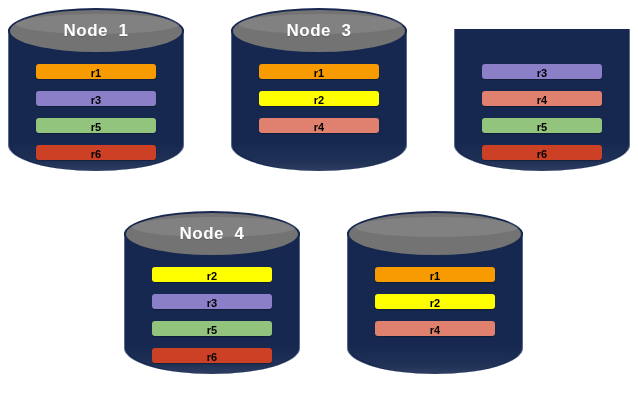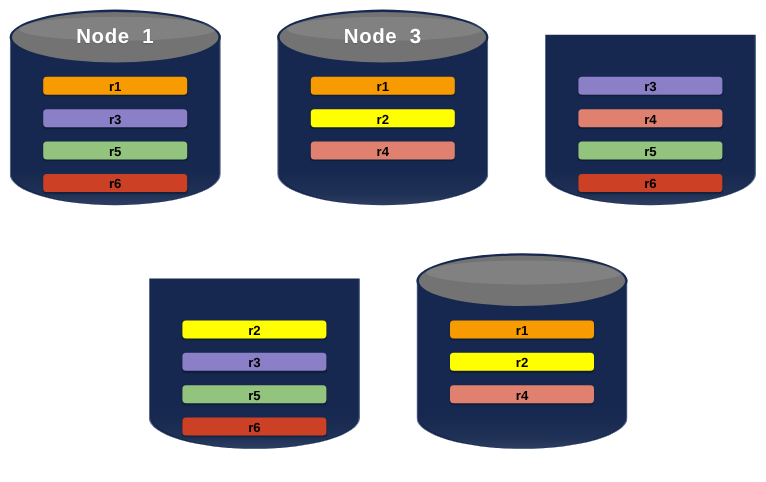--- a/index.html
+++ b/index.html
@@ -190,20 +190,24 @@
         <div class="shard" style="background: rgb(139, 127, 200);">
           <span>r3</span>
         </div>
         <div class="shard" style="background: rgb(147, 196, 125);">
           <span>r5</span>
         </div>
         <div class="shard" style="background: rgb(204, 65, 37);">
           <span>r6</span>
         </div>
       </div>
+      <div class="cyl-top">
+        <div class="cyl-top-inner-shade"></div>
+        <div class="node-label">Node  4</div>
+      </div>
     </div>
     <div class="node" style="left: 347px; top: 211px;">
       <div class="cyl-body">
         <div class="cyl-bottom-shade"></div>
       </div>
       <div class="shards">
         <div class="shard" style="background: rgb(247, 155, 0);">
           <span>r1</span>
         </div>
         <div class="shard" style="background: rgb(255, 255, 0);">

